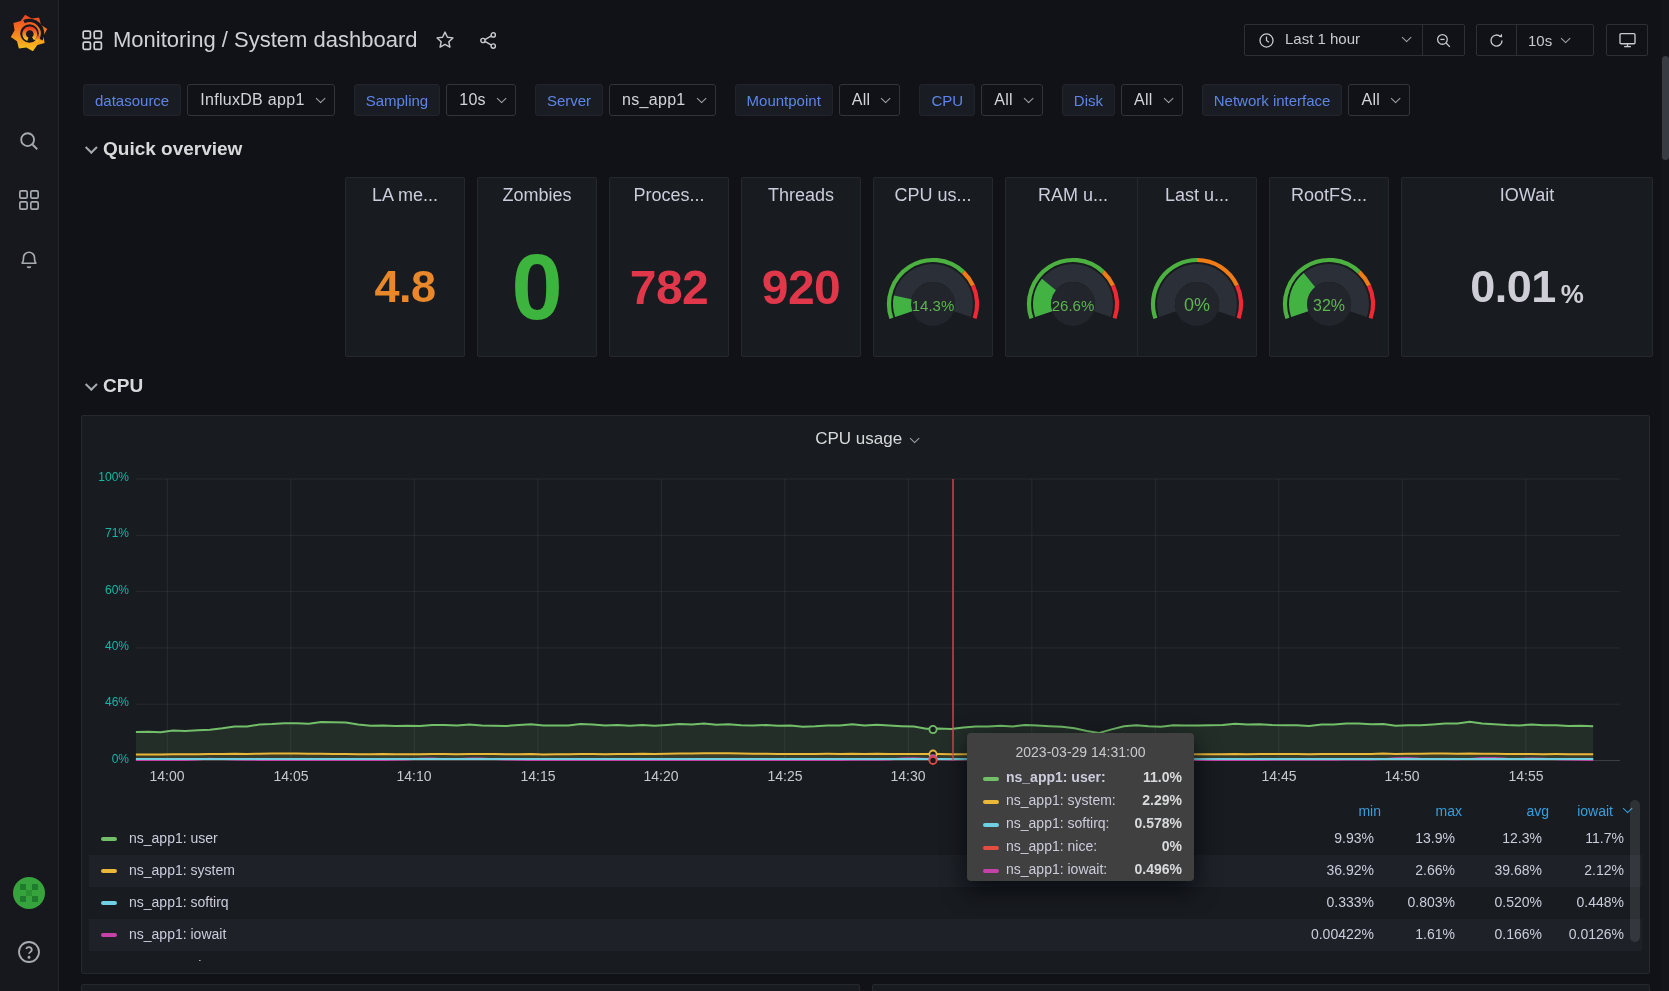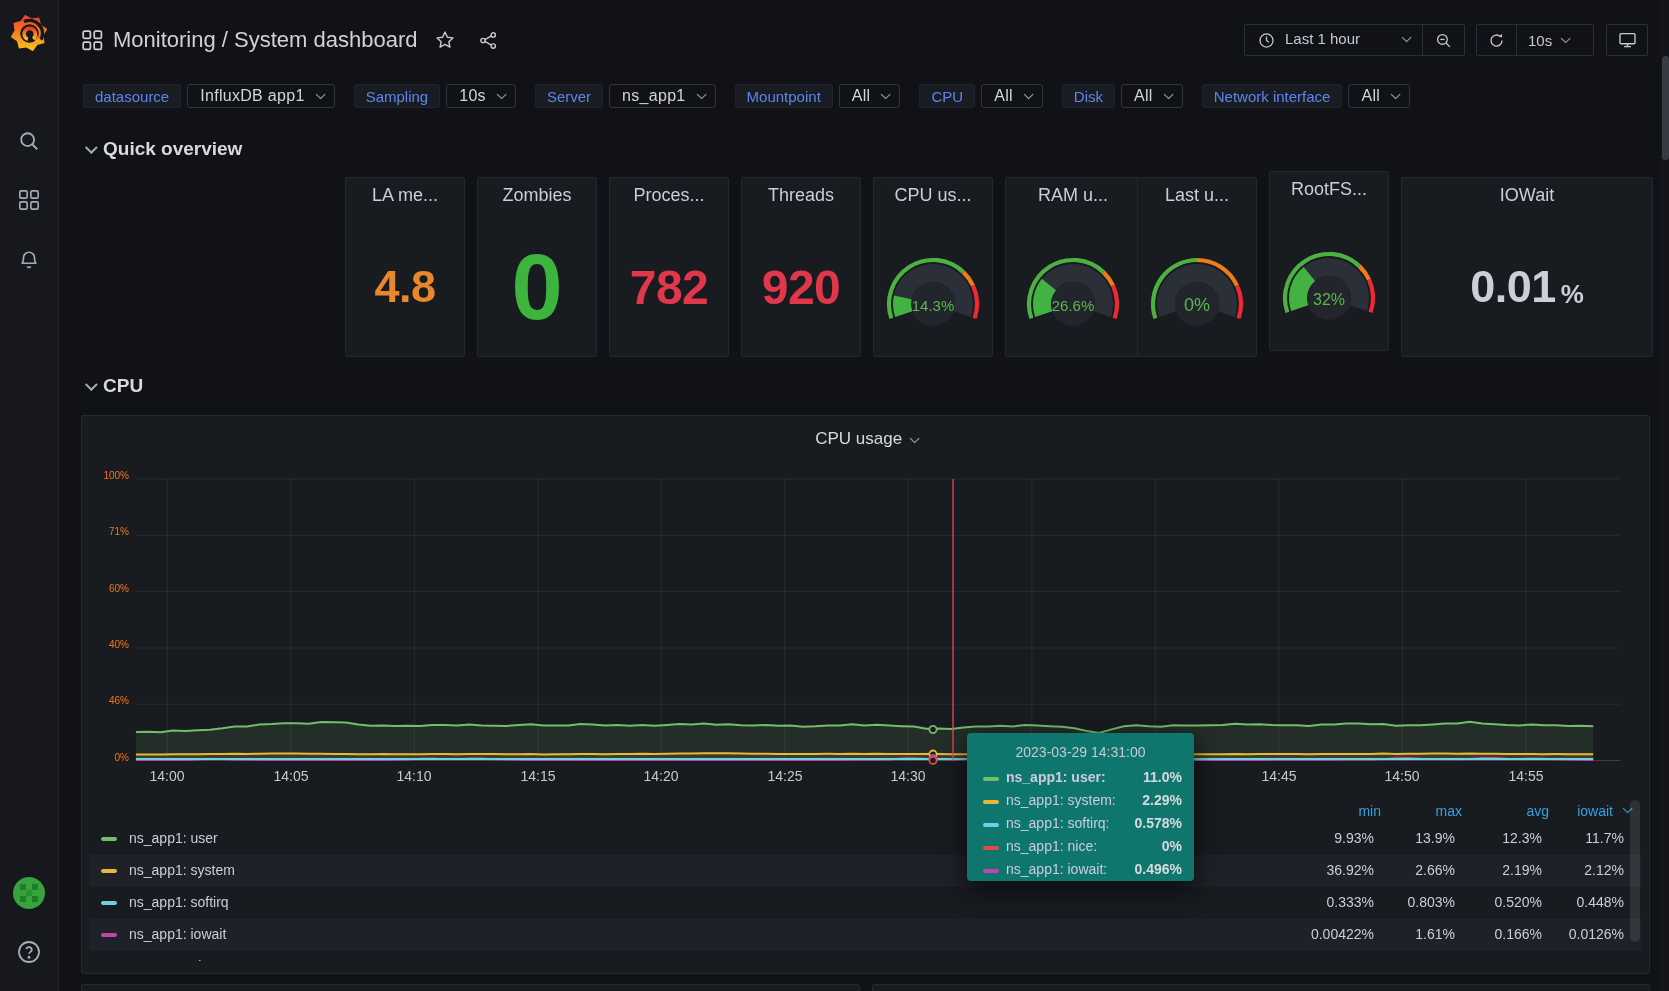--- a/index.html
+++ b/index.html
@@ -4,34 +4,34 @@
 html,body{width:1669px;height:991px;overflow:hidden;background:#111217;
  font-family:"Liberation Sans",sans-serif;color:#ccccdc}
 #app{position:relative;width:1669px;height:991px}
 .sidebar{position:absolute;left:0;top:0;width:59px;height:991px;background:#17181e;border-right:1px solid #25262c}
 .sicon{position:absolute;left:50%;transform:translateX(-50%)}
 .panel{position:absolute;background:#181b1f;border:1px solid #25282e;border-radius:2px}
 .ptitle{position:absolute;top:7px;left:0;right:0;text-align:center;font-size:18px;font-weight:500;color:#ccccdc;white-space:nowrap}
 .bignum{position:absolute;left:0;right:0;top:0;bottom:0;display:flex;align-items:center;justify-content:center}
 .sechead{position:absolute;font-size:19px;font-weight:700;color:#d8d9da}
 .chev{display:inline-block;width:9px;height:9px;border-right:2px solid #a5a9b0;border-bottom:2px solid #a5a9b0;transform:rotate(45deg) translateY(-4px);margin-right:10px}
-.pill{height:24px;display:inline-flex;align-items:center;border-radius:3px;font-size:15px}
+.pill{height:32px;display:inline-flex;align-items:center;border-radius:3px;font-size:15px}
 .lbl{background:#1a1c23;border:1px solid #22242b;color:#5d85e8;font-weight:500;padding:0 11px}
 .val{background:#111217;border:1px solid #31343b;color:#d3d4da;padding:0 12px;font-size:16px;letter-spacing:0.3px}
 .caret{display:inline-block;width:7px;height:7px;border-right:1.8px solid #9fa3aa;border-bottom:1.8px solid #9fa3aa;transform:rotate(45deg) translateY(-3px);margin-left:10px}
 .tbbtn{position:absolute;top:24px;height:32px;border:1px solid #2c2f36;border-radius:2px;display:flex;align-items:center;color:#c7cad1;font-size:15px;font-weight:500}
 .xl{position:absolute;top:352px;width:60px;text-align:center;font-size:14px;color:#c8c9ce}
-.yl{position:absolute;left:0;width:47px;text-align:right;font-size:10px;color:#f97316}
+.yl{position:absolute;left:0;width:47px;text-align:right;font-size:12px;color:#14b8a6}
 .lrow{position:absolute;left:7px;width:1553px;height:32px;font-size:14px;color:#ccccdc}
 .zebra{background:#1e2127}
 .dash{position:absolute;left:12px;top:14px;width:16px;height:4px;border-radius:2px}
 .lname{position:absolute;left:40px;top:7px}
 .lv{position:absolute;top:7px}
 .lhead{position:absolute;font-size:14px;font-weight:500;color:#389fdf}
-.tooltip{position:absolute;left:967px;top:733px;width:227px;height:148px;background:#0f766e;border-radius:4px;
+.tooltip{position:absolute;left:967px;top:733px;width:227px;height:148px;background:#404040;border-radius:4px;
  box-shadow:0 8px 24px rgba(1,4,9,0.75);z-index:40;font-size:14px}
 .ttrow{position:absolute;left:16px;right:12px;height:20px}
 .ttdash{position:absolute;left:0;top:8px;width:16px;height:4px;border-radius:2px}
 .ttname{position:absolute;left:23px;top:0;color:#ccccdc}
 .ttval{position:absolute;right:0;top:0;font-weight:700;color:#d9dadc}
 </style></head><body>
 <div id="app">
     <div class="sidebar">
       <div class="sicon" style="top:13px"><svg width="38" height="38" viewBox="0 0 38 38">
           <defs>
@@ -206,21 +206,21 @@
       <div class="ptitle">Last u...</div>
       <svg width="120" height="120" style="position:absolute;left:50%;top:60px;transform:translateX(-50%)">
         <path d="M 30.69 76.09 A 31 31 0 1 1 89.31 76.09" stroke="#2b2f37" stroke-width="18" fill="none"></path>
         <circle cx="60.0" cy="66.0" r="22" fill="#22252c"></circle>
         <path d="M 18.40 80.32 A 44 44 0 0 1 60.00 22.00" stroke="#4cb140" stroke-width="4.2" fill="none"></path>
         <path d="M 60.00 22.00 A 44 44 0 0 1 100.01 47.68" stroke="#f07c17" stroke-width="4.2" fill="none"></path>
         <path d="M 100.01 47.68 A 44 44 0 0 1 101.60 80.32" stroke="#f02833" stroke-width="4.2" fill="none"></path>
         <text x="60.0" y="73.0" text-anchor="middle" font-size="18" font-weight="500" fill="#5bb74c" font-family="Liberation Sans, sans-serif">0%</text>
       </svg>
     </div>
-    <div class="panel" style="left:1269px;top:171px;width:120px;height:180px">
+    <div class="panel" style="left:1269px;top:177px;width:120px;height:180px">
       <div class="ptitle">RootFS...</div>
       <svg width="120" height="120" style="position:absolute;left:50%;top:60px;transform:translateX(-50%)">
         <path d="M 30.69 76.09 A 31 31 0 1 1 89.31 76.09" stroke="#2b2f37" stroke-width="18" fill="none"></path>
         <circle cx="60.0" cy="66.0" r="22" fill="#22252c"></circle>
         <path d="M 30.69 76.09 A 31 31 0 0 1 40.39 41.99" stroke="#42b243" stroke-width="18" fill="none"></path>
         <path d="M 18.40 80.32 A 44 44 0 0 1 90.34 34.14" stroke="#4cb140" stroke-width="4.2" fill="none"></path>
         <path d="M 90.34 34.14 A 44 44 0 0 1 100.01 47.68" stroke="#f07c17" stroke-width="4.2" fill="none"></path>
         <path d="M 100.01 47.68 A 44 44 0 0 1 101.60 80.32" stroke="#f02833" stroke-width="4.2" fill="none"></path>
         <text x="60.0" y="73.0" text-anchor="middle" font-size="16" font-weight="500" fill="#5bb74c" font-family="Liberation Sans, sans-serif">32%</text>
       </svg>
@@ -298,21 +298,21 @@
           <div class="lv" style="right:268px">9.93%</div>
           <div class="lv" style="right:187px">13.9%</div>
           <div class="lv" style="right:100px">12.3%</div>
           <div class="lv" style="right:18px">11.7%</div>
         </div>
         <div class="lrow zebra" style="top:439px">
           <span class="dash" style="background:#eab839"></span>
           <span class="lname">ns_app1: system</span>
           <div class="lv" style="right:268px">36.92%</div>
           <div class="lv" style="right:187px">2.66%</div>
-          <div class="lv" style="right:100px">2.19%</div>
+          <div class="lv" style="right:100px">39.68%</div>
           <div class="lv" style="right:18px">2.12%</div>
         </div>
         <div class="lrow" style="top:471px">
           <span class="dash" style="background:#6ed0e0"></span>
           <span class="lname">ns_app1: softirq</span>
           <div class="lv" style="right:268px">0.333%</div>
           <div class="lv" style="right:187px">0.803%</div>
           <div class="lv" style="right:100px">0.520%</div>
           <div class="lv" style="right:18px">0.448%</div>
         </div>

